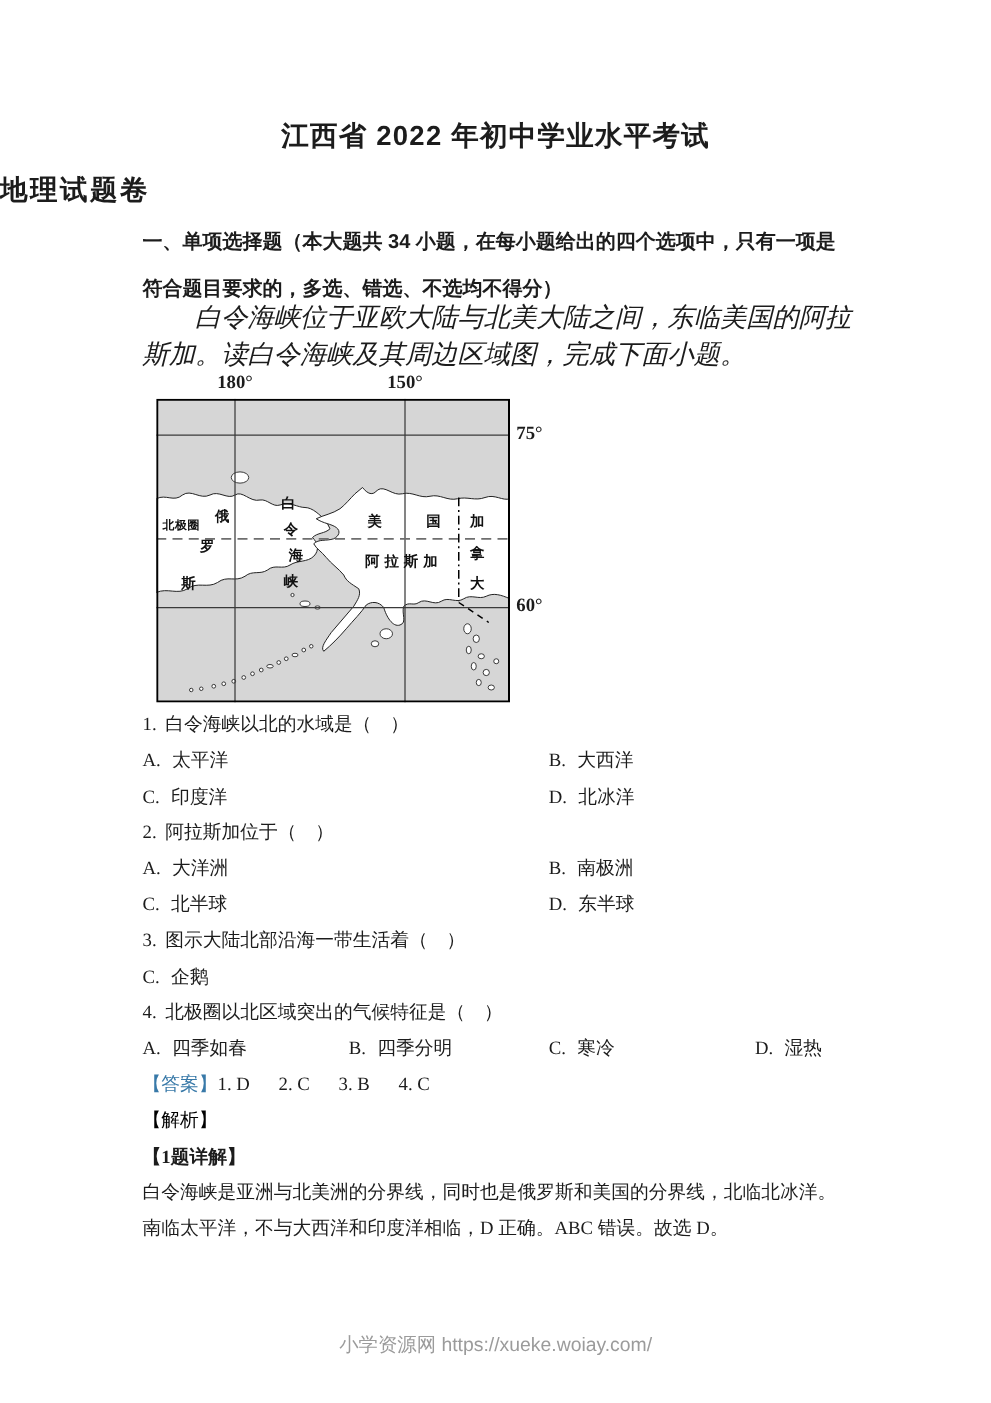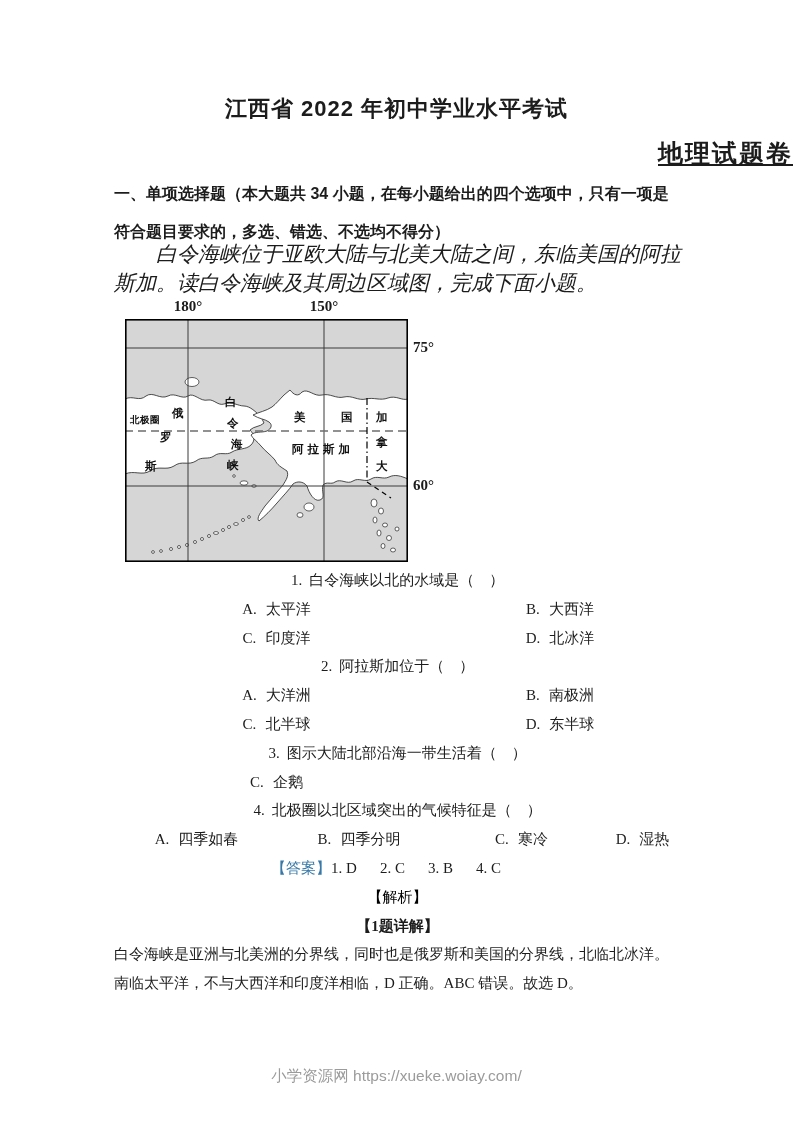--- a/index.html
+++ b/index.html
@@ -8,23 +8,23 @@
     background:#ffffff; overflow:hidden;
     font-family:"Liberation Serif","DejaVu Serif",serif;
     color:#1c1c1c;
   }
   .title {
     position:absolute; top:94px; left:0; width:100%; text-align:center;
     font-family:"Liberation Sans","DejaVu Sans",sans-serif;
     font-weight:bold; font-size:22px; letter-spacing:1px;
   }
   .subtitle {
-    position:absolute; top:137px; left:0; width:100%; text-align:right;
-    font-family:"Liberation Sans","DejaVu Sans",sans-serif;
-    font-weight:bold; font-size:25px; letter-spacing:2px;text-decoration:underline;
+    position:absolute; top:137px; left:0; width:100%; text-align:left;
+    font-family:"Liberation Sans","DejaVu Sans",sans-serif;
+    font-weight:bold; font-size:22px; letter-spacing:2px;
   }
   .section-heading {
     position:absolute; top:175px; left:114px; width:568px;
     font-family:"Liberation Sans","DejaVu Sans",sans-serif;
     font-weight:bold; font-size:16px; line-height:38px;
   }
   .intro {
     position:absolute; top:240px; left:114px; width:580px;
     font-size:21px; line-height:29px; text-indent:2em;
     font-style:italic;
@@ -39,21 +39,21 @@
     position:absolute; left:288px;
     font-family:"Liberation Serif",serif; font-weight:bold; font-size:15px;
   }
   .map-wrap svg text {
     font-family:"Liberation Sans","DejaVu Sans",sans-serif;
     font-weight:bold; font-size:11.5px; fill:#111;
   }
   .map-wrap svg text.small { font-size:9.5px; letter-spacing:0.5px; }
   .map-wrap svg text.spread { letter-spacing:4px; }
   .qa { position:absolute; left:114px; top:566px; width:567px; font-size:15px; }
-  .row { line-height:28.8px; height:28.8px; white-space:nowrap;text-align:center; }
+  .row { line-height:28.8px; height:28.8px; white-space:nowrap; }
   .opts2 { display:grid; grid-template-columns:325px 1fr; }
   .opts4 { display:grid; grid-template-columns:165px 160px 165px 1fr; }
   .qnum { margin-right:7px; }
   .olabel { margin-right:9px; }
   .accent { }
   .ans-item { margin-right:23px; }
   .detail-heading { font-weight:bold; }
   .detail-text { line-height:28.8px; white-space:normal; }
   .footer {
     position:absolute; top:1066px; left:0; width:100%; text-align:center;

